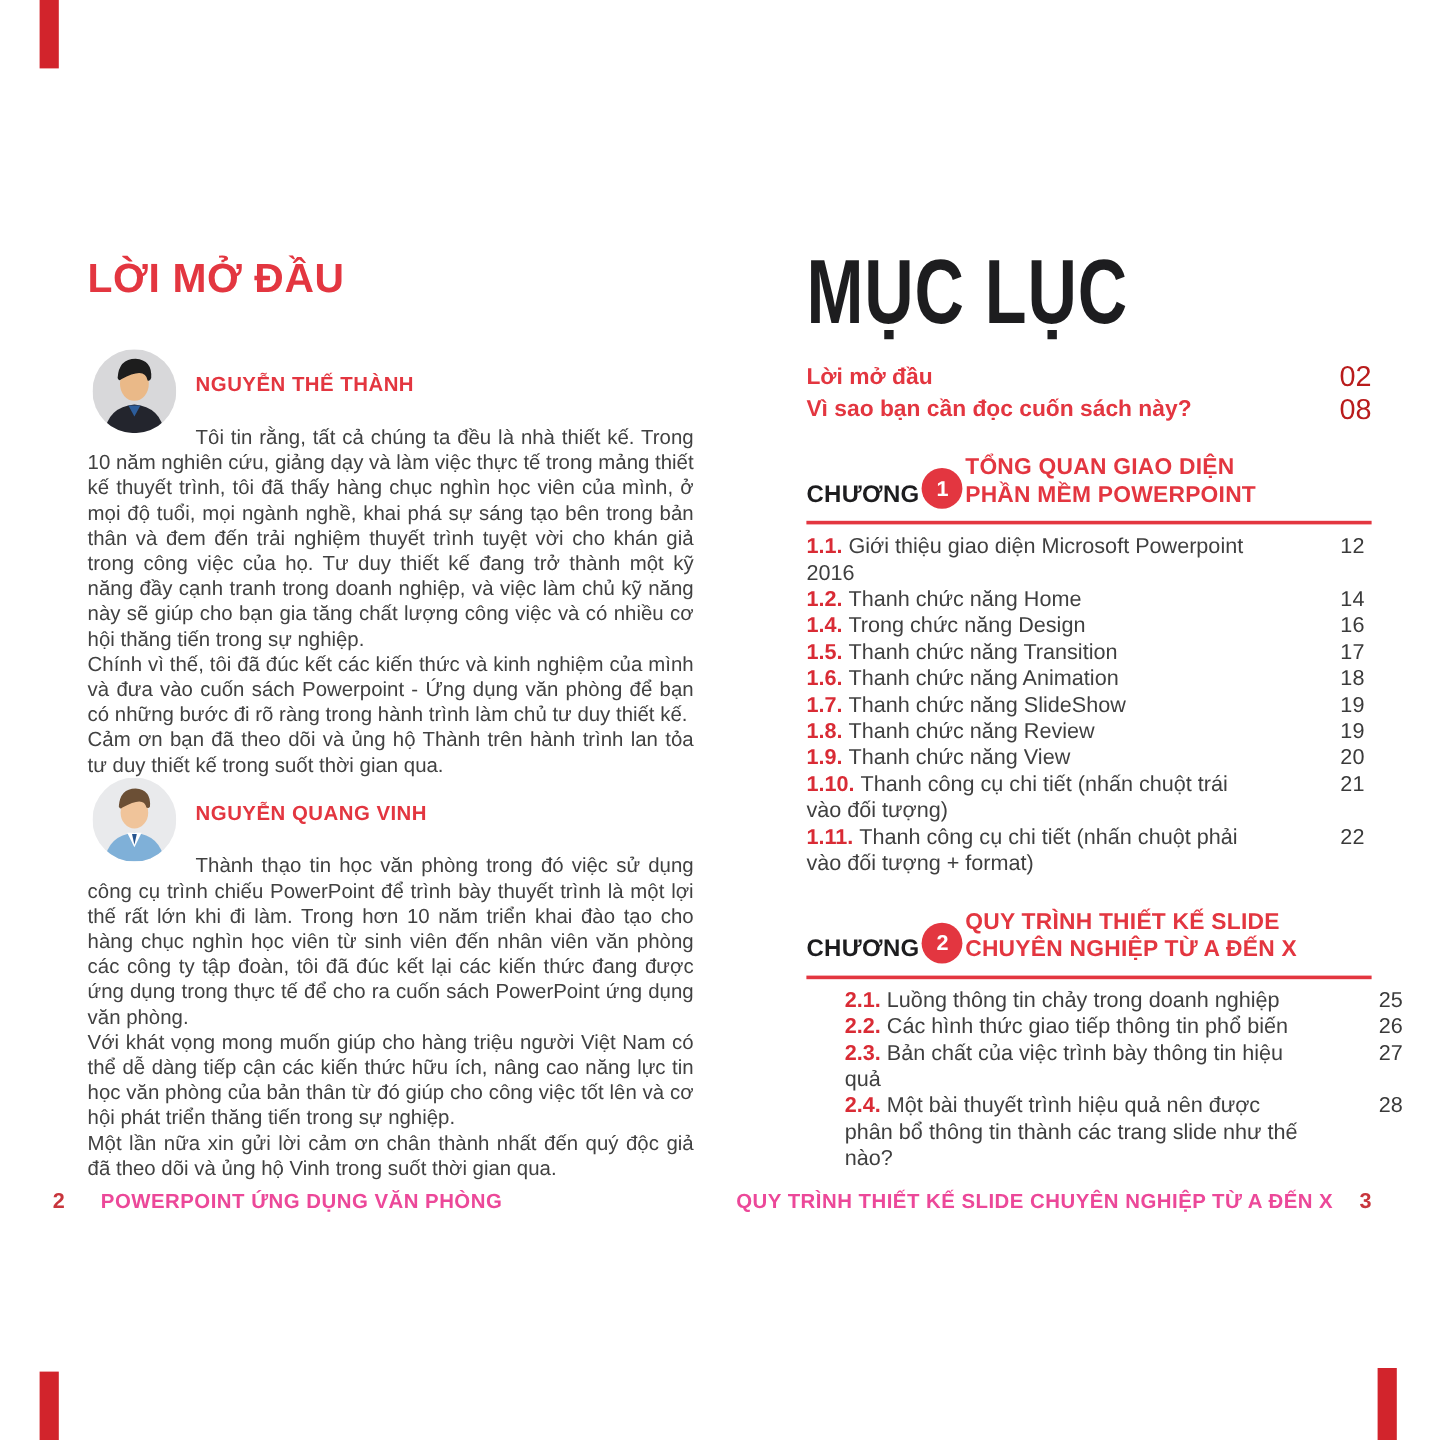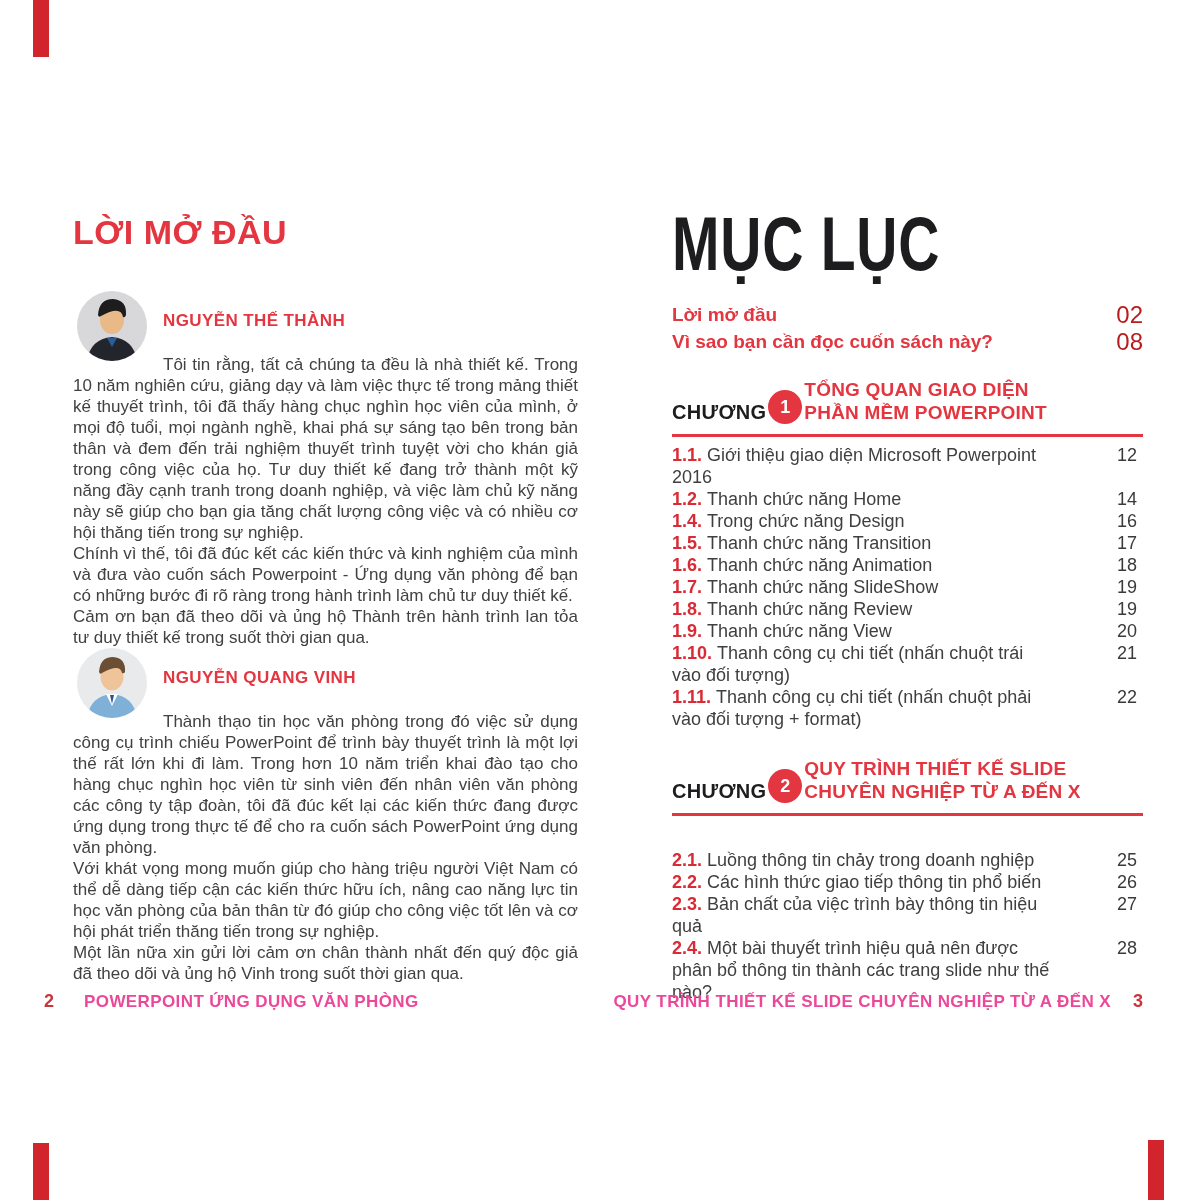--- a/index.html
+++ b/index.html
@@ -63,21 +63,21 @@
     color:#fff;font-size:18px;font-weight:800;text-align:center;line-height:34px;margin-top:2px;
   }
   .ch-title{
     font-size:19px;line-height:23px;font-weight:800;color:#e33640;
     white-space:pre-line;letter-spacing:.2px;margin-top:1px;
   }
   .ch-rule{height:3px;background:#e33640;margin-top:10px;}
 
   .toc-entries{position:absolute;left:0;width:100%;}
   .toc-1{top:444px;}
-  .toc-2{top:849px;}
+  .toc-2{top:822px;margin-left:32px;}
   .toc-row{position:relative;padding-right:88px;font-size:18px;line-height:22px;color:#3f3f3f;}
   .toc-num{font-weight:800;color:#d92b35;margin-right:5px;}
   .toc-page{position:absolute;right:6px;top:0;color:#3a3a3a;}
 
   
   .footer-right{
     position:absolute;right:57px;top:991px;
     display:flex;align-items:baseline;gap:22px;
   }
 </style>

